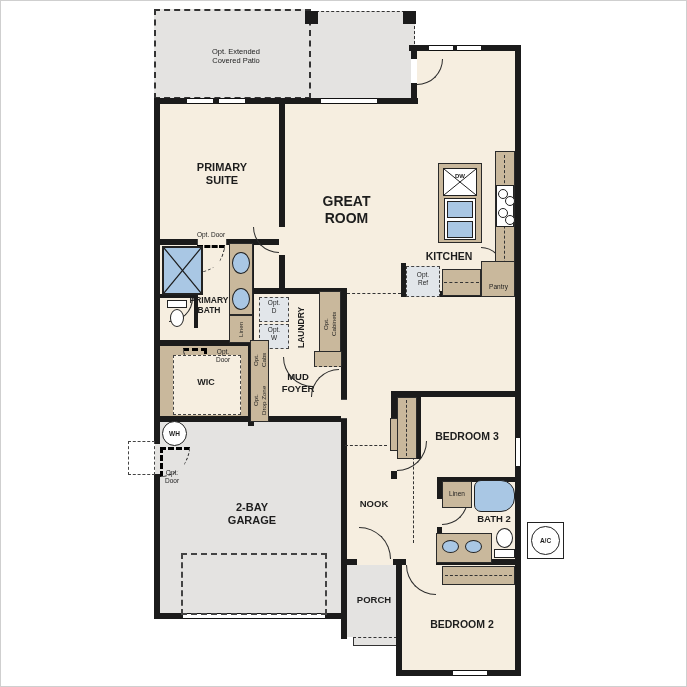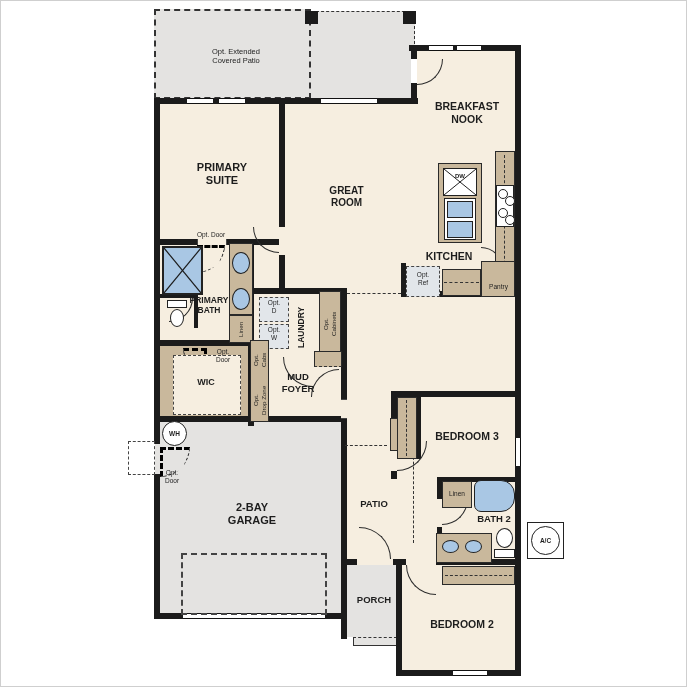--- a/index.html
+++ b/index.html
@@ -186,25 +186,23 @@
   </div>
 
   <div class="abs" style="left:526px;top:521px;width:37px;height:37px;background:#fff;border:1.5px solid #222;display:flex;align-items:center;justify-content:center;">
     <div class="circle" style="width:27px;height:27px;">
       <span class="lbl" style="position:static;font-size:6.5px;">A/C</span>
     </div>
   </div>
 
   <div class="lbl" style="left:185px;top:46px;width:100px;font-size:7.5px;font-weight:normal;">Opt. Extended
 Covered Patio</div>
-  <div class="lbl" style="left:420px;top:99px;width:92px;font-size:10.5px;">BREAKFAST
-NOOK</div>
   <div class="lbl" style="left:171px;top:160px;width:100px;font-size:11px;">PRIMARY
 SUITE</div>
-  <div class="lbl" style="left:303px;top:184px;width:85px;font-size:10px;">GREAT
+  <div class="lbl" style="left:303px;top:192px;width:85px;font-size:14px;">GREAT
 ROOM</div>
   <div class="lbl" style="left:407px;top:249px;width:82px;font-size:10.5px;">KITCHEN</div>
   <div class="lbl" style="left:448px;top:172px;width:22px;font-size:6px;">DW</div>
   <div class="lbl" style="left:406px;top:270px;width:32px;font-size:6.5px;font-weight:normal;">Opt.
 Ref</div>
   <div class="lbl" style="left:482px;top:282px;width:31px;font-size:6.5px;font-weight:normal;">Pantry</div>
   <div class="lbl" style="left:180px;top:294px;width:56px;font-size:8.5px;">PRIMARY
 BATH</div>
   <div class="lbl v" style="left:229px;top:313px;width:22px;height:30px;font-size:6.2px;font-weight:normal;">Linen</div>
   <div class="lbl" style="left:188px;top:230px;width:44px;font-size:6.5px;font-weight:normal;">Opt. Door</div>
@@ -221,19 +219,19 @@
   <div class="lbl" style="left:259px;top:298px;width:28px;font-size:6.5px;font-weight:normal;">Opt.
 D</div>
   <div class="lbl" style="left:259px;top:325px;width:28px;font-size:6.5px;font-weight:normal;">Opt.
 W</div>
   <div class="lbl" style="left:266px;top:370px;width:62px;font-size:9.5px;">MUD
 FOYER</div>
   <div class="lbl" style="left:198px;top:500px;width:106px;font-size:11px;">2-BAY
 GARAGE</div>
   <div class="lbl" style="left:153px;top:468px;width:36px;font-size:6.5px;font-weight:normal;">Opt.
 Door</div>
-  <div class="lbl" style="left:349px;top:497px;width:48px;font-size:9.5px;">PATIO</div>
+  <div class="lbl" style="left:349px;top:497px;width:48px;font-size:9.5px;">NOOK</div>
   <div class="lbl" style="left:350px;top:593px;width:46px;font-size:9.5px;">PORCH</div>
   <div class="lbl" style="left:421px;top:429px;width:90px;font-size:10.5px;">BEDROOM 3</div>
   <div class="lbl" style="left:468px;top:512px;width:50px;font-size:9.5px;">BATH 2</div>
   <div class="lbl" style="left:442px;top:489px;width:28px;font-size:6.5px;font-weight:normal;">Linen</div>
   <div class="lbl" style="left:416px;top:617px;width:90px;font-size:10.5px;">BEDROOM 2</div>
 </div>
 
 </body></html>

